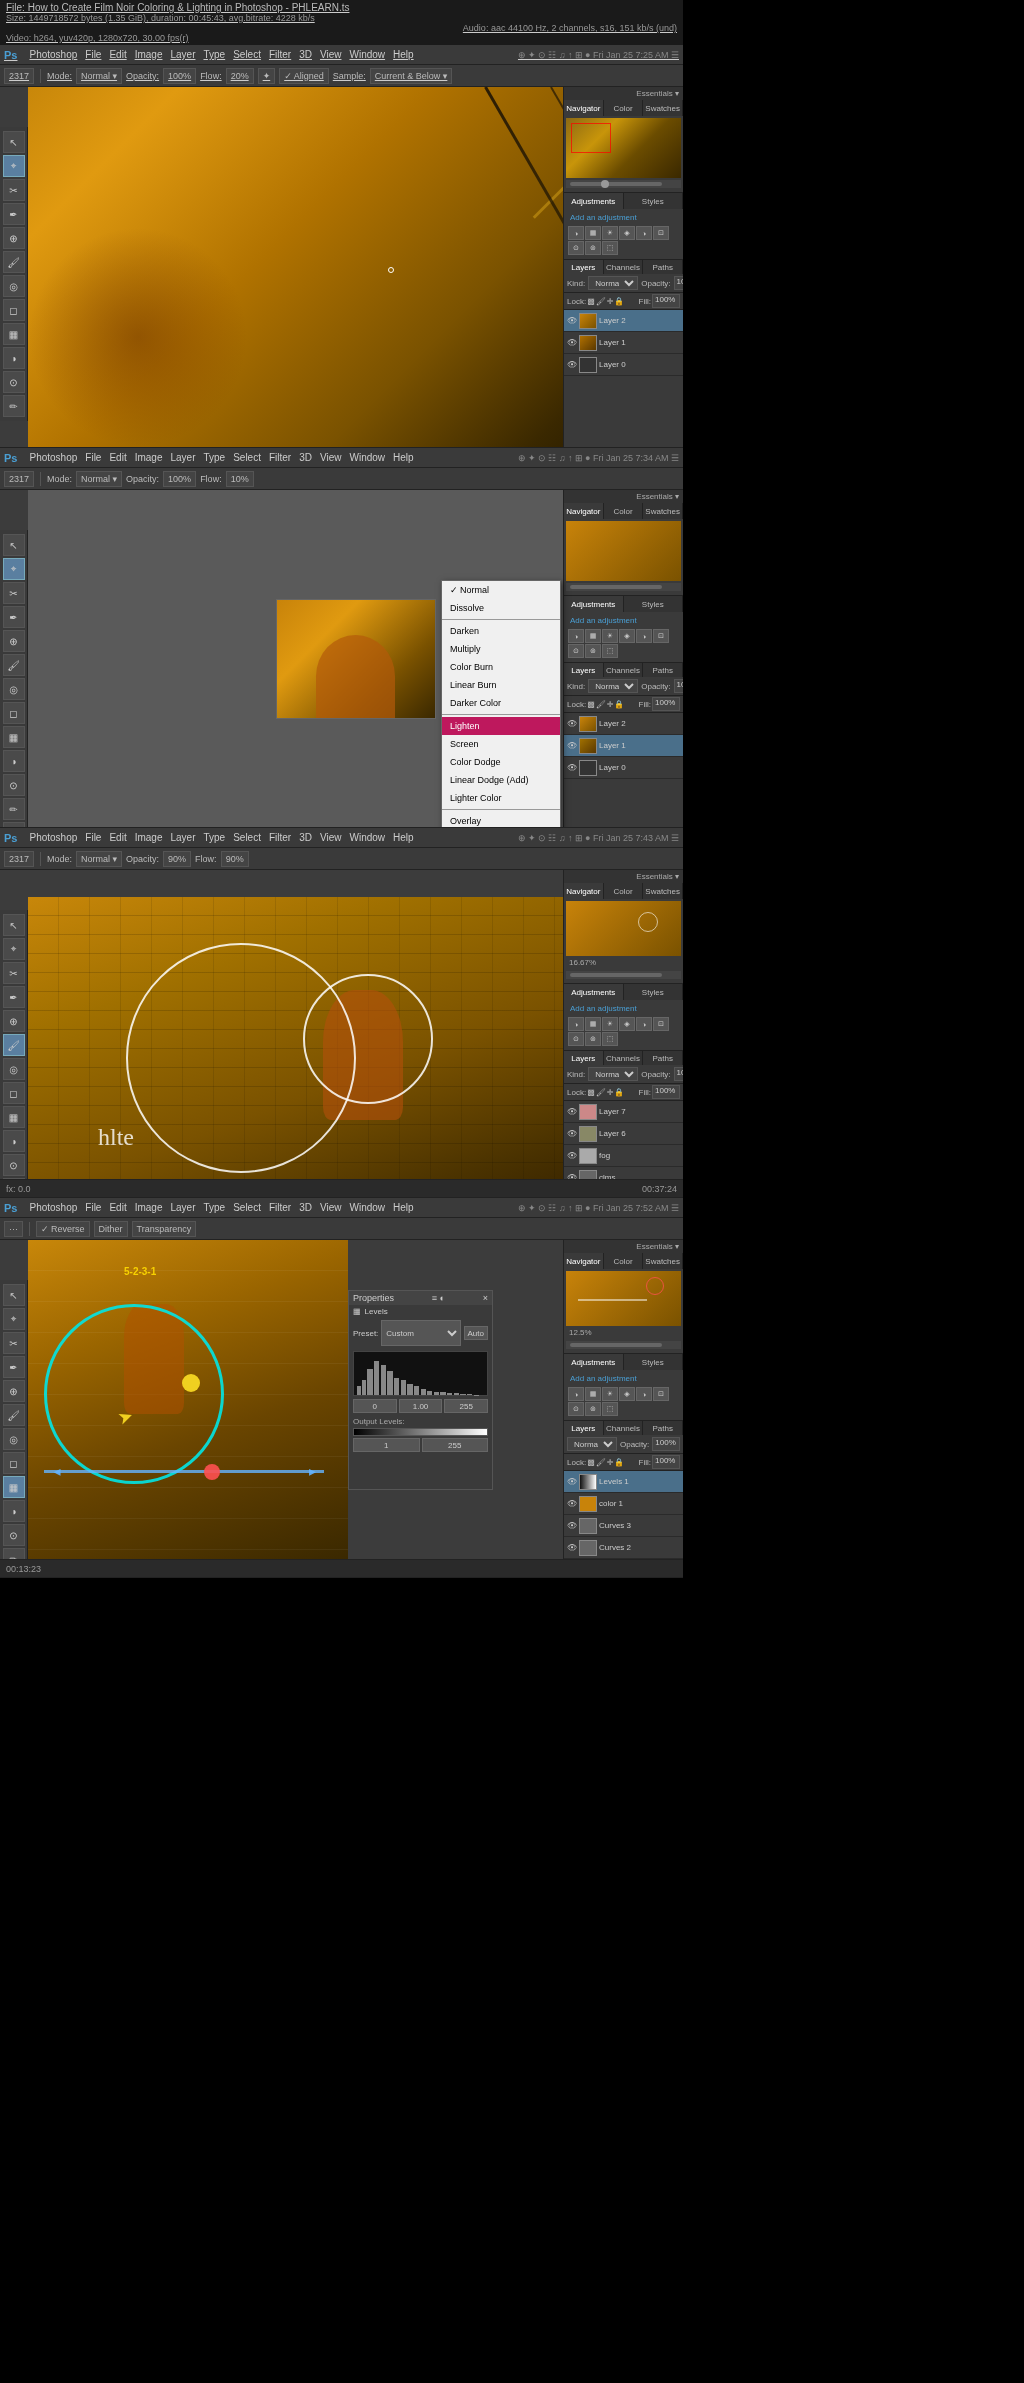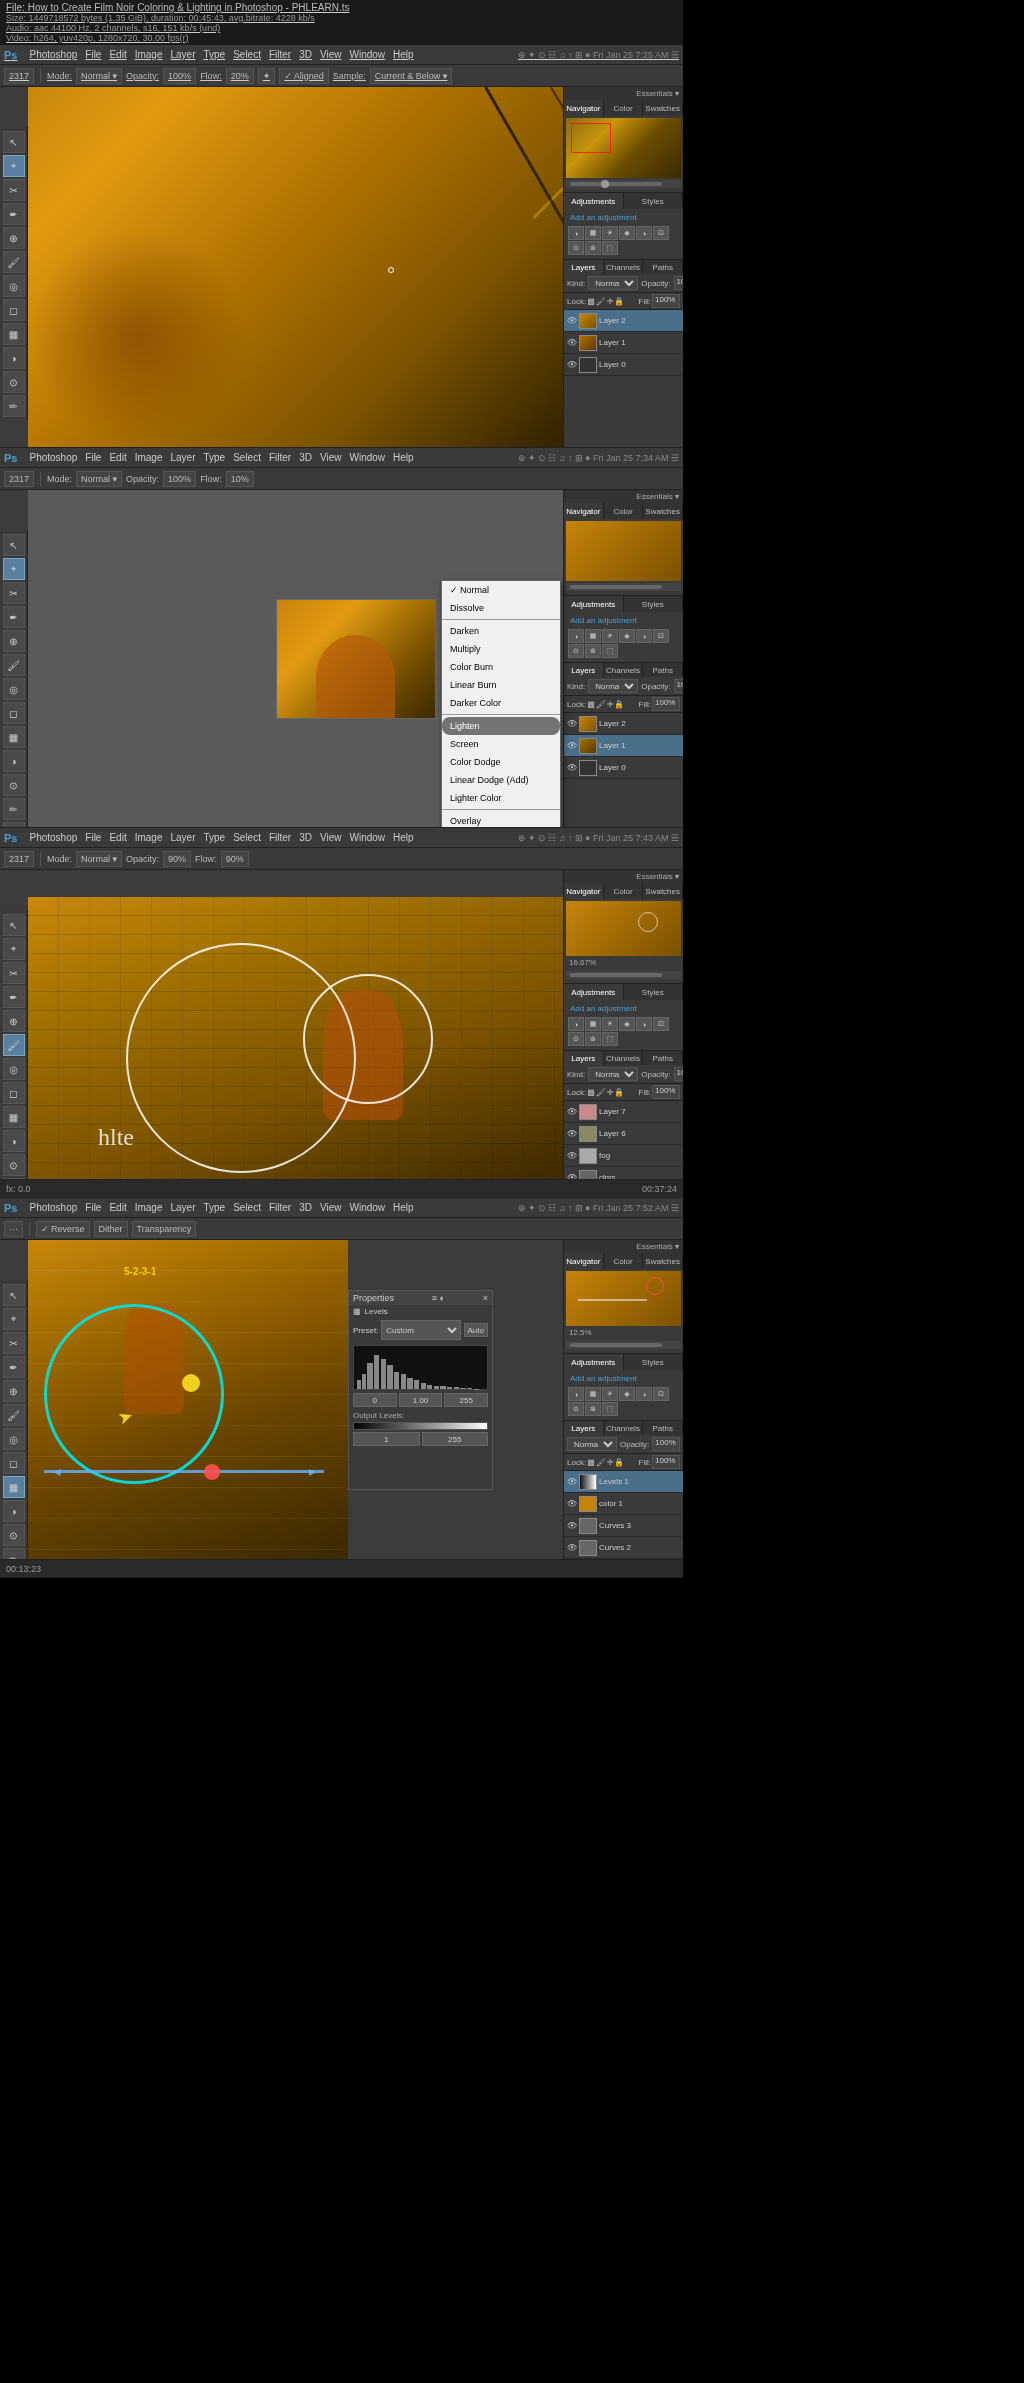--- a/index.html
+++ b/index.html
@@ -237,40 +237,40 @@
       color: #000;
       z-index: 20;
       box-shadow: 2px 2px 6px rgba(0,0,0,0.5);
     }
     .blend-item {
       padding: 2px 8px;
       cursor: pointer;
       line-height: 14px;
     }
     .blend-item.checked::before { content: '✓ '; }
-    .blend-item.active { background: #737373; color: #fff; border-radius: 8px; }
+    .blend-item.active { background: #be185d; color: #fff; }
     .blend-sep { height: 1px; background: #999; margin: 2px 0; }
 
     
     .ps-statusbar {
       background: #2a2a2a; height: 18px;
       display: flex; align-items: center;
       padding: 0 6px; font-size: 9px; color: #999;
       border-top: 1px solid #222;
     }
   </style>
 </head>
 <body>
 
 <div class="frame" style="height:448px; display:flex; flex-direction:column;text-decoration:underline;">
 
   <div style="background:#1a1a1a; padding:2px 6px;">
     <div style="font-size:10px; color:#bbb;">File: How to Create Film Noir Coloring &amp; Lighting in Photoshop - PHLEARN.ts</div>
     <div style="font-size:9px; color:#999;">Size: 1449718572 bytes (1.35 GiB), duration: 00:45:43, avg.bitrate: 4228 kb/s</div>
-    <div style="font-size:9px; color:#999;">Audio: aac 44100 Hz, 2 channels, s16, 151 kb/s (und)</div>
+    <div style="font-size:9px; color:#999;text-align:right;">Audio: aac 44100 Hz, 2 channels, s16, 151 kb/s (und)</div>
     <div style="font-size:9px; color:#999;">Video: h264, yuv420p, 1280x720, 30.00 fps(r)</div>
   </div>
 
   <div class="ps-menubar">
     <span class="ps-logo">Ps</span>
     <span>Photoshop</span>
     <span>File</span>
     <span>Edit</span>
     <span>Image</span>
     <span>Layer</span>
@@ -803,21 +803,21 @@
             <span style="cursor:pointer;">×</span>
           </div>
 
           <div style="display:flex;align-items:center;padding:2px 4px;gap:4px;font-size:8px;">
             <span>▦</span>
             <span>Levels</span>
           </div>
 
           <div style="display:flex;align-items:center;padding:2px 4px;gap:3px;font-size:8px;">
             <span>Preset:</span>
-            <select style="background:#555;border:1px solid #666;color:#ccc;font-size:8px;height:20px;flex:1;"><option>Custom</option></select>
+            <select style="background:#555;border:1px solid #666;color:#ccc;font-size:8px;height:26px;flex:1;"><option>Custom</option></select>
             <div style="background:#555;border:1px solid #666;color:#ccc;font-size:8px;height:14px;padding:0 3px;display:flex;align-items:center;cursor:pointer;">Auto</div>
           </div>
 
           <div style="margin:3px 4px;background:#111;height:45px;border:1px solid #444;position:relative;">
 
             <div style="position:absolute;bottom:0;left:2%;width:3%;height:20%;background:#888;"></div>
             <div style="position:absolute;bottom:0;left:6%;width:3%;height:35%;background:#888;"></div>
             <div style="position:absolute;bottom:0;left:10%;width:4%;height:60%;background:#888;"></div>
             <div style="position:absolute;bottom:0;left:15%;width:4%;height:80%;background:#888;"></div>
             <div style="position:absolute;bottom:0;left:20%;width:4%;height:70%;background:#888;"></div>

